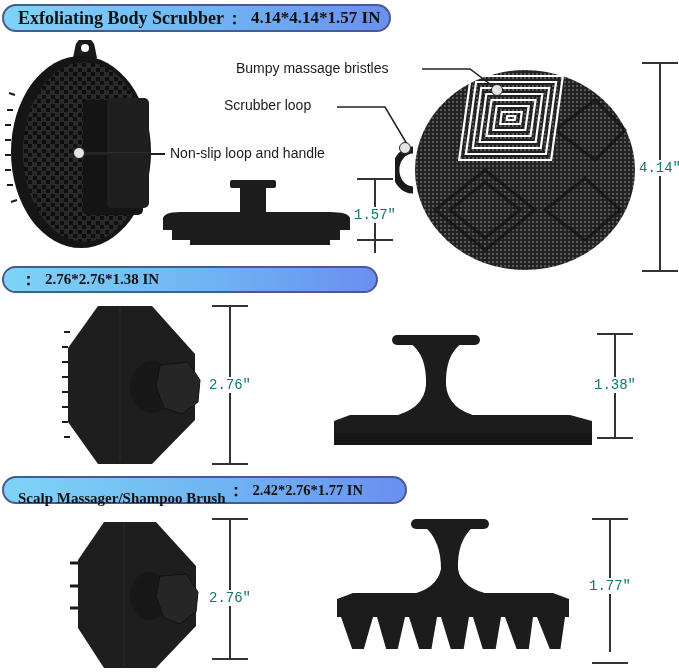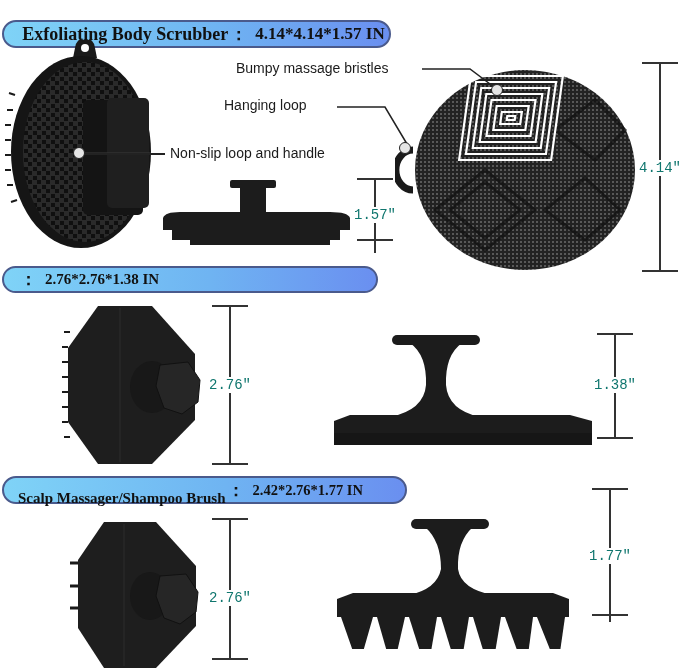--- a/index.html
+++ b/index.html
@@ -7,21 +7,21 @@
   .banner {
     position:absolute; height:28px; border:2px solid #4a5a8c; border-radius:15px;
     background:linear-gradient(90deg,#7fd3f7 0%,#6fb4f2 55%,#6a8ff0 100%);
     box-sizing:border-box; display:flex; align-items:center; padding-left:14px;
     font-family:"Liberation Serif", serif; font-weight:bold; color:#111;
     white-space:nowrap;
   }
   .banner .name { font-size:18px; }
   .banner .sep { margin:0 8px 0 2px; font-size:17px; }
   .banner .dims { font-size:17px; }
-  .b1 { left:2px; top:20px; width:389px;justify-content:center; }
+  .b1 { left:2px; top:4px; width:389px; }
   .b2 { left:2px; top:266px; width:376px; height:27px; }
   .b2 .name, .b2 .dims { font-size:15px; }
   .b3 { left:2px; top:476px; width:405px; height:28px; }
   .b3 .name { font-size:15px;margin-top:16px; } .b3 .dims { font-size:14.5px; }
   .label { position:absolute; font-size:14px; color:#1b1b1b; white-space:nowrap; }
   .dim { position:absolute; width:36px; }
   .dim .cap { position:absolute; left:0; width:100%; height:2px; background:#333; }
   .dim .v { position:absolute; left:50%; width:2px; margin-left:-1px; background:#333; }
   .dim .txt { position:absolute; left:50%; transform:translate(-50%,-50%); background:#fff; font-size:14px; color:#0f766e; white-space:nowrap; padding:0 1px;font-family:Liberation Mono, monospace; }
   .line { position:absolute; height:1.5px; background:#222; }
@@ -120,21 +120,21 @@
     <rect x="-4" y="-2" width="8" height="4"></rect>
   </g>
 </svg>
 
 <div class="label" style="left:236px;top:60px">Bumpy massage bristles</div>
 <svg style="left:420px;top:60px" width="80" height="40">
     <polyline points="2,9 50,9 78,30" fill="none" stroke="#222" stroke-width="1.5"></polyline>
   </svg>
 <div class="dot" style="left:491px;top:84px"></div>
 
-<div class="label" style="left:224px;top:97px">Hanging loop</div>
+<div class="label" style="left:224px;top:97px">Scrubber loop</div>
 <svg style="left:335px;top:100px" width="80" height="50">
     <polyline points="2,7 50,7 72,44" fill="none" stroke="#222" stroke-width="1.5"></polyline>
   </svg>
 <div class="dot" style="left:399px;top:142px"></div>
 
 <div class="dim" style="left:642px;top:62px;height:210px">
   <div class="cap" style="top:0"></div>
   <div class="v" style="top:0;height:210px"></div>
   <div class="cap" style="bottom:0"></div>
   <div class="txt" style="top:106px">4.14″</div>
@@ -205,18 +205,18 @@
     <path d="M8 98 H40 L28 140 L22 138z"></path>
     <path d="M44 98 H72 L62 142 L56 140z"></path>
     <path d="M76 98 H104 L96 144 L90 142z"></path>
     <path d="M108 98 H136 L128 146 L122 144z"></path>
     <path d="M140 98 H168 L160 146 L154 144z"></path>
     <path d="M172 98 H200 L194 144 L188 142z"></path>
     <path d="M204 98 H232 L226 140 L220 138z"></path>
   </g>
 </svg>
 
-<div class="dim" style="left:592px;top:488px;height:128px">
+<div class="dim" style="left:592px;top:518px;height:146px">
   <div class="cap" style="top:0"></div>
   <div class="v" style="top:0;height:134px"></div>
   <div class="cap" style="bottom:0"></div>
   <div class="txt" style="top:68px">1.77″</div>
 </div>
 
 </body></html>

